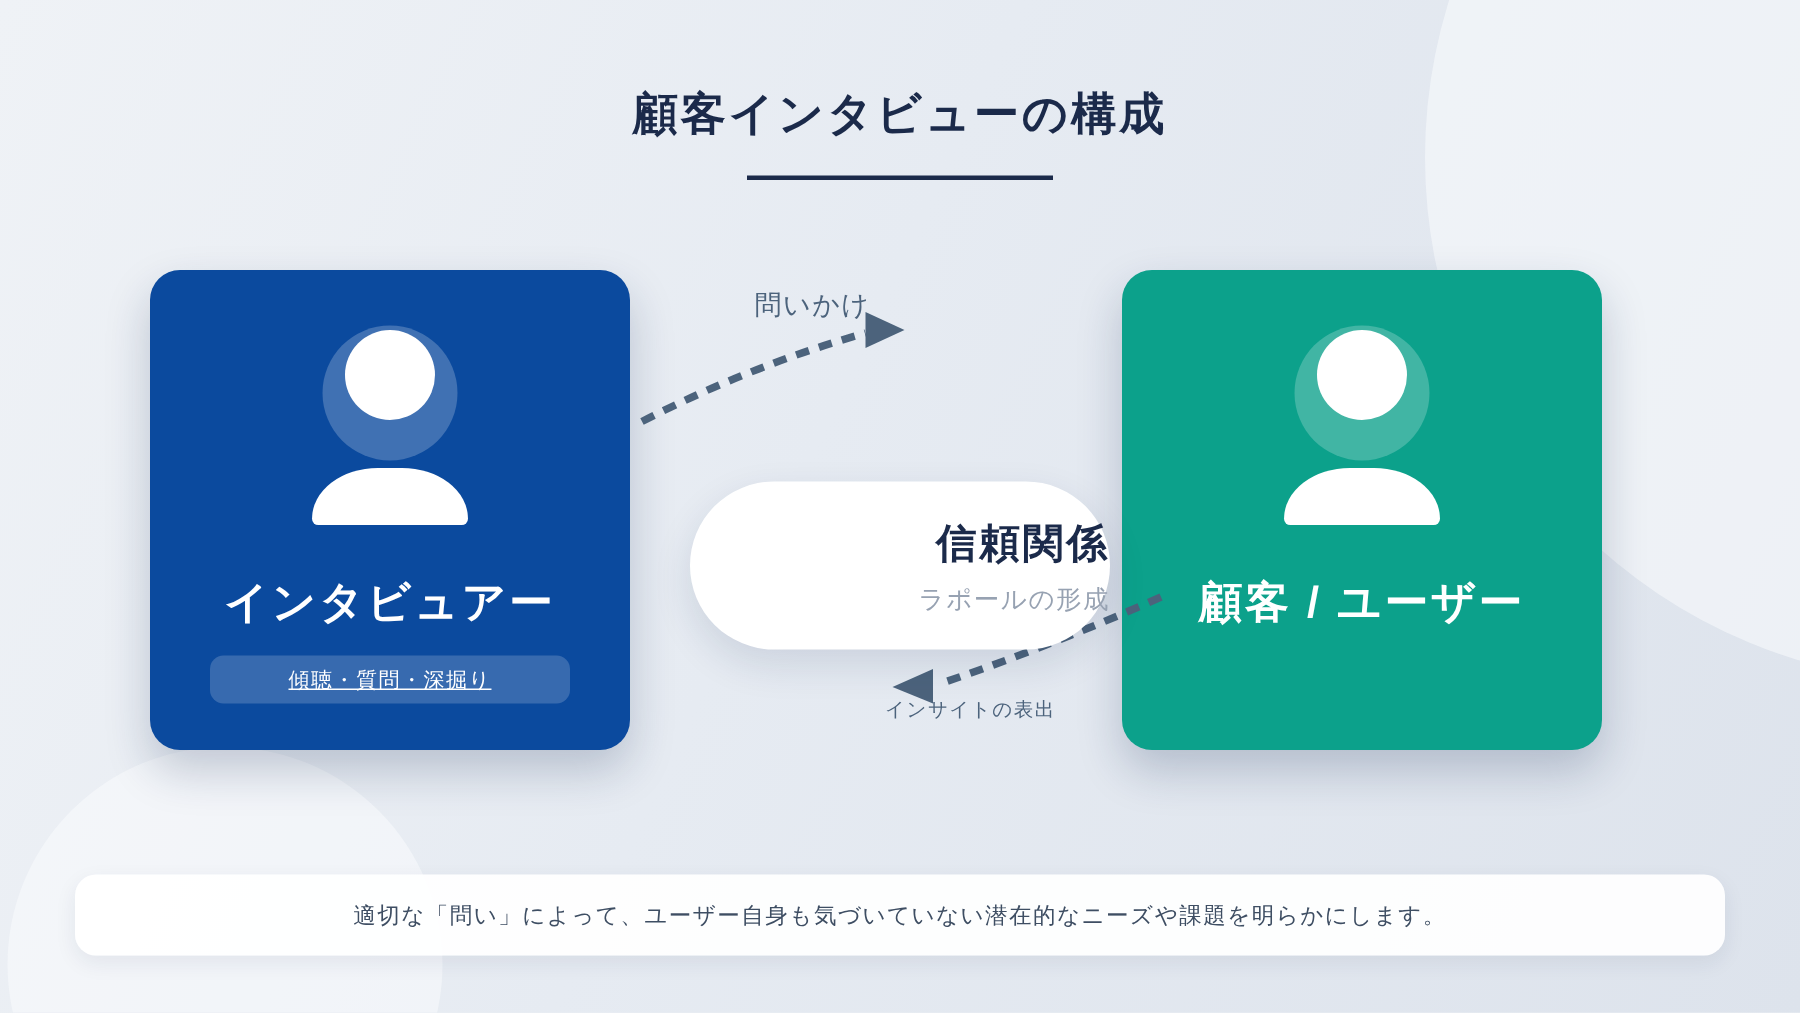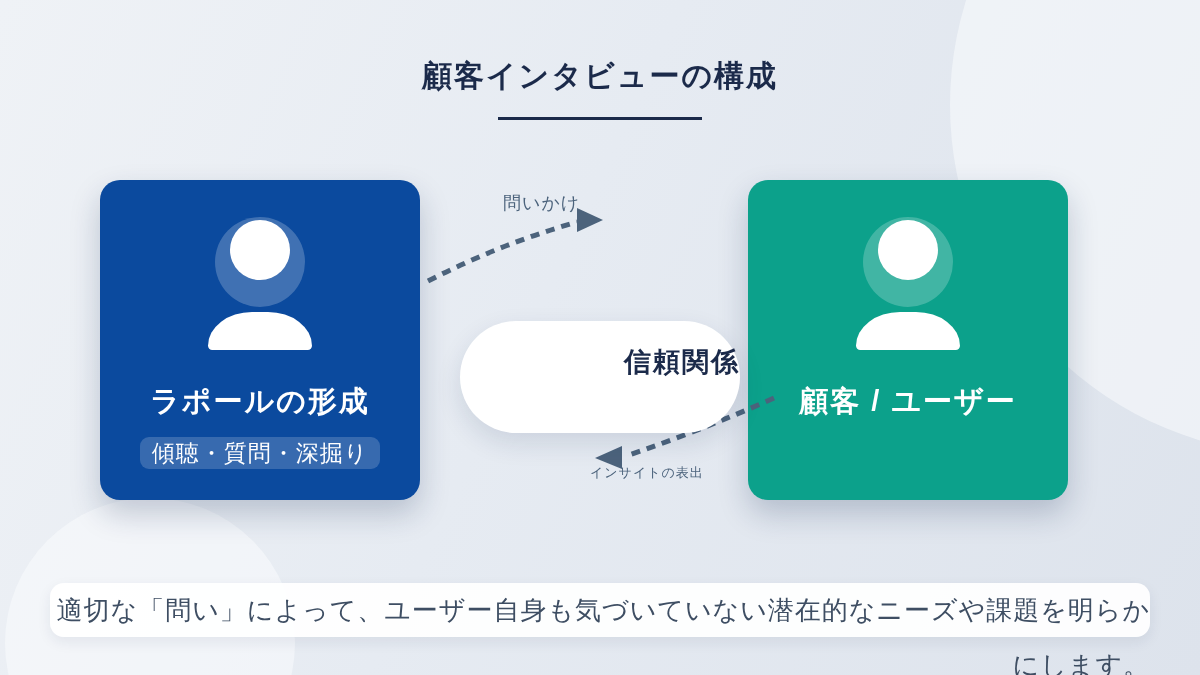--- a/index.html
+++ b/index.html
@@ -76,23 +76,24 @@
     color: #ffffff;
     font-size: 29px; font-weight: 700;
     letter-spacing: 2px;
   }
   .card-pill {
     position: absolute; left: 40px; top: 257px;
     width: 240px; height: 32px;
     border-radius: 9px;
     background: rgba(255, 255, 255, 0.18);
     color: #ffffff;
-    font-size: 23px; line-height: 33px;
+    font-size: 14px; line-height: 33px;
     text-align: center;
     letter-spacing: 1px;
+    text-decoration: underline;
   }
 
   
   .center-pill {
     position: absolute; left: 460px; top: 283px;
     width: 280px; height: 112px;
     border-radius: 56px;
     background: #ffffff;
     box-shadow: 0 10px 26px rgba(20, 40, 80, 0.12);
     text-align: right;
@@ -122,22 +123,22 @@
   .arrow-label.top    { left: 503px; top: 191px; font-size: 18px; letter-spacing: 1px; }
   .arrow-label.bottom { left: 590px; top: 464px; font-size: 13px; letter-spacing: 1px; }
 
   
   .footer-bar {
     position: absolute; left: 50px; top: 583px;
     width: 1100px; height: 54px;
     border-radius: 14px;
     background: rgba(255, 255, 255, 0.93);
     box-shadow: 0 5px 14px rgba(20, 40, 80, 0.08);
-    text-align: right;
-    font-size: 26px; line-height: 55px;
+    text-align: center;
+    font-size: 15px; line-height: 55px;
     color: #3e4e63;
     letter-spacing: 1px;
   }
 </style>
 </head>
 <body>
 
 <div class="stage">
 
   <div class="bg-circle tr"></div>
@@ -145,21 +146,21 @@
 
   <div class="header-title">顧客インタビューの構成</div>
   <div class="title-underline"></div>
 
   <div class="card left">
     <div class="avatar">
       <div class="avatar-ring"></div>
       <div class="avatar-head"></div>
       <div class="avatar-body"></div>
     </div>
-    <div class="card-title">ラポールの形成</div>
+    <div class="card-title">インタビュアー</div>
     <div class="card-pill">傾聴・質問・深掘り</div>
   </div>
 
   <div class="card right">
     <div class="avatar">
       <div class="avatar-ring"></div>
       <div class="avatar-head"></div>
       <div class="avatar-body"></div>
     </div>
     <div class="card-title">顧客 / ユーザー</div>
@@ -170,17 +171,18 @@
     <polygon points="603,220 577,208 577,232" fill="#4c637c"></polygon>
     <path d="M 774 398 Q 700 431 626 456" fill="none" stroke="#4c637c" stroke-width="5" stroke-dasharray="9 7"></path>
     <polygon points="595,458 622,446 622,469" fill="#4c637c"></polygon>
   </svg>
 
   <div class="arrow-label top">問いかけ</div>
   <div class="arrow-label bottom">インサイトの表出</div>
 
   <div class="center-pill">
     <div class="center-title">信頼関係</div>
+    <div class="center-sub">ラポールの形成</div>
   </div>
 
   <div class="footer-bar">適切な「問い」によって、ユーザー自身も気づいていない潜在的なニーズや課題を明らかにします。</div>
 
 </div>
 
 </body></html>

